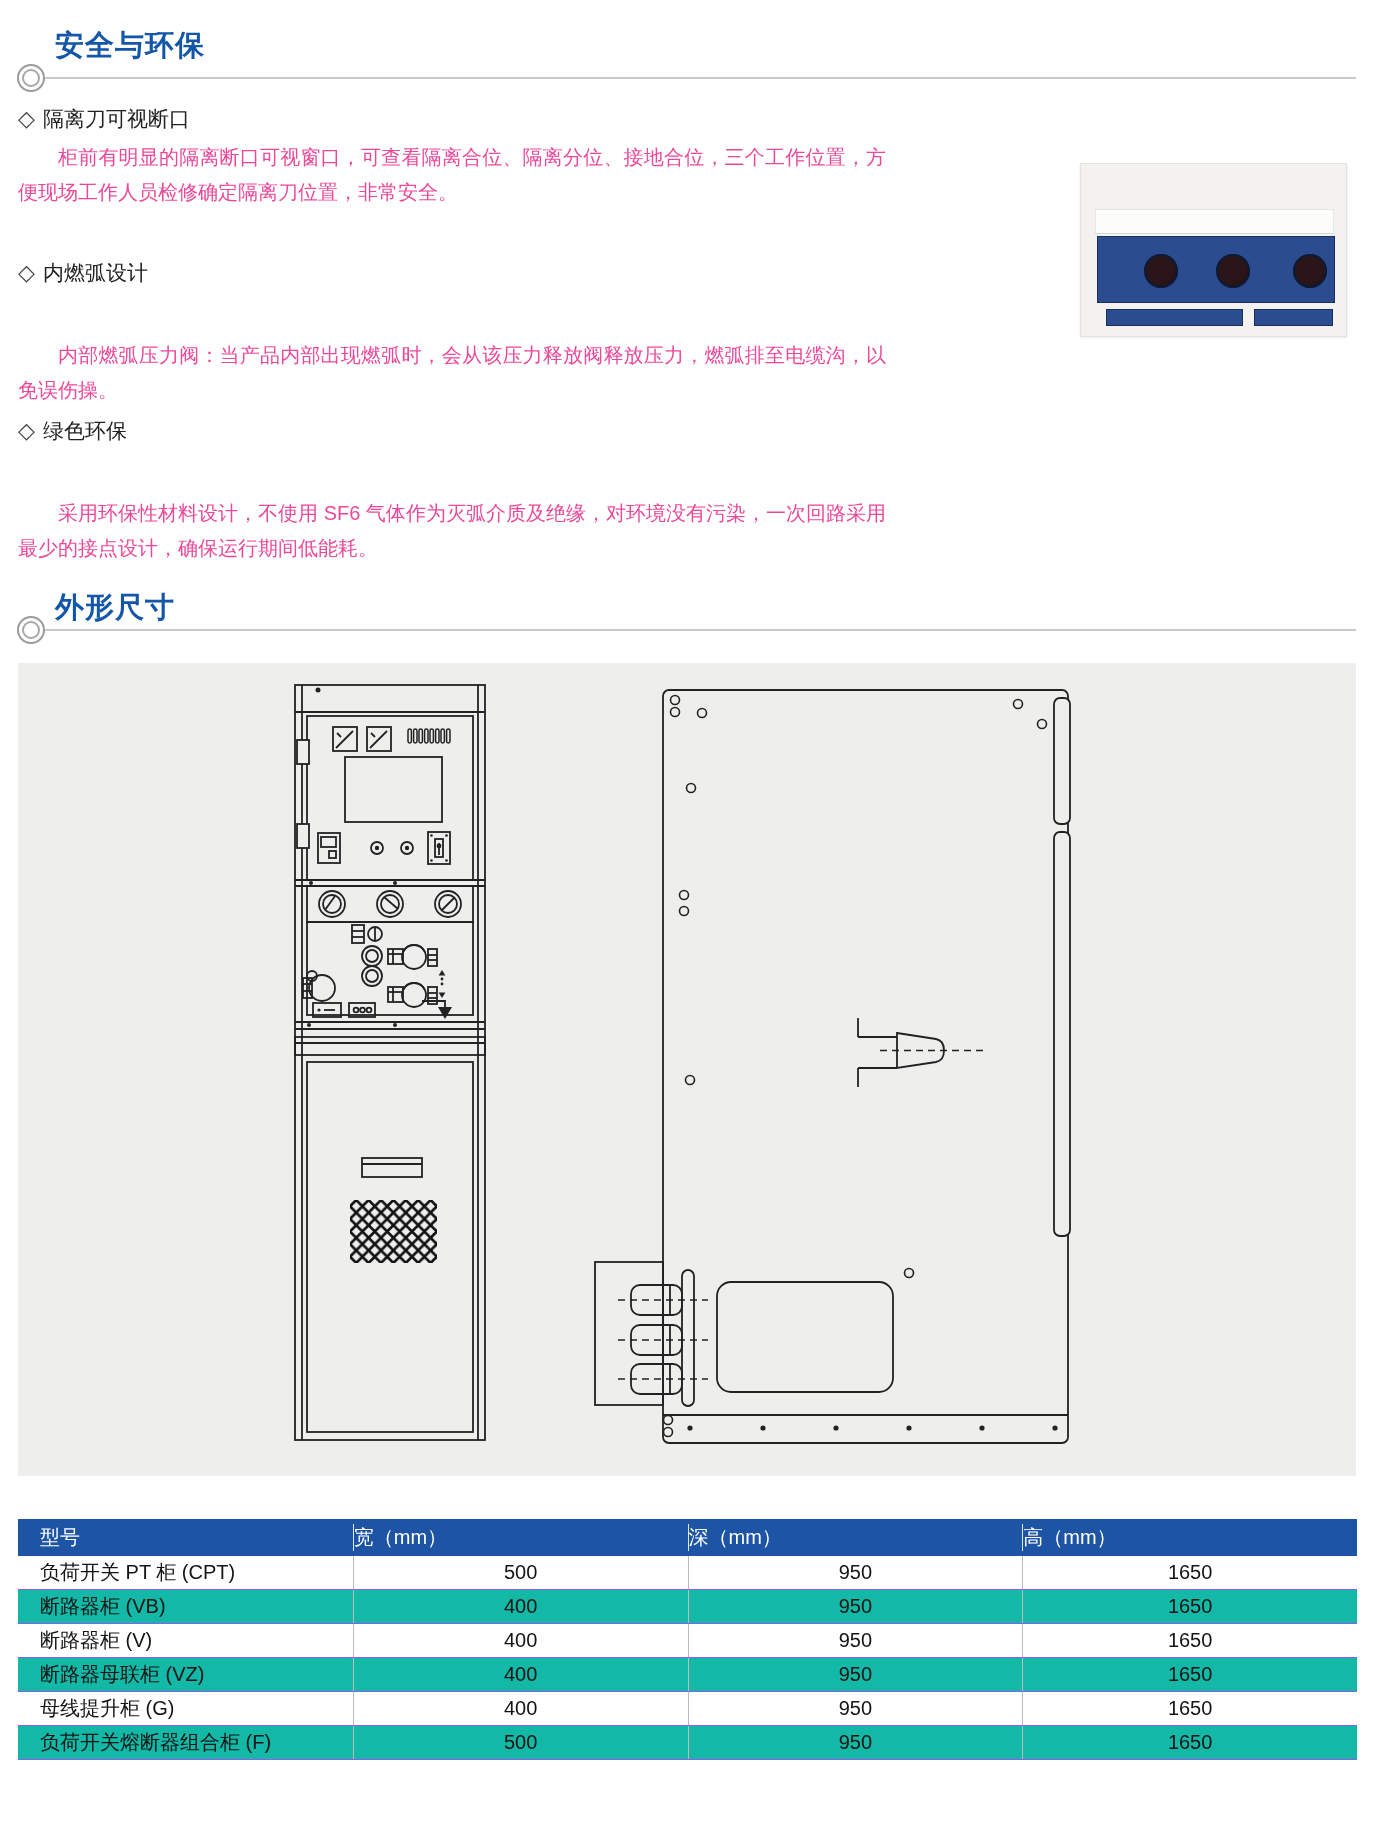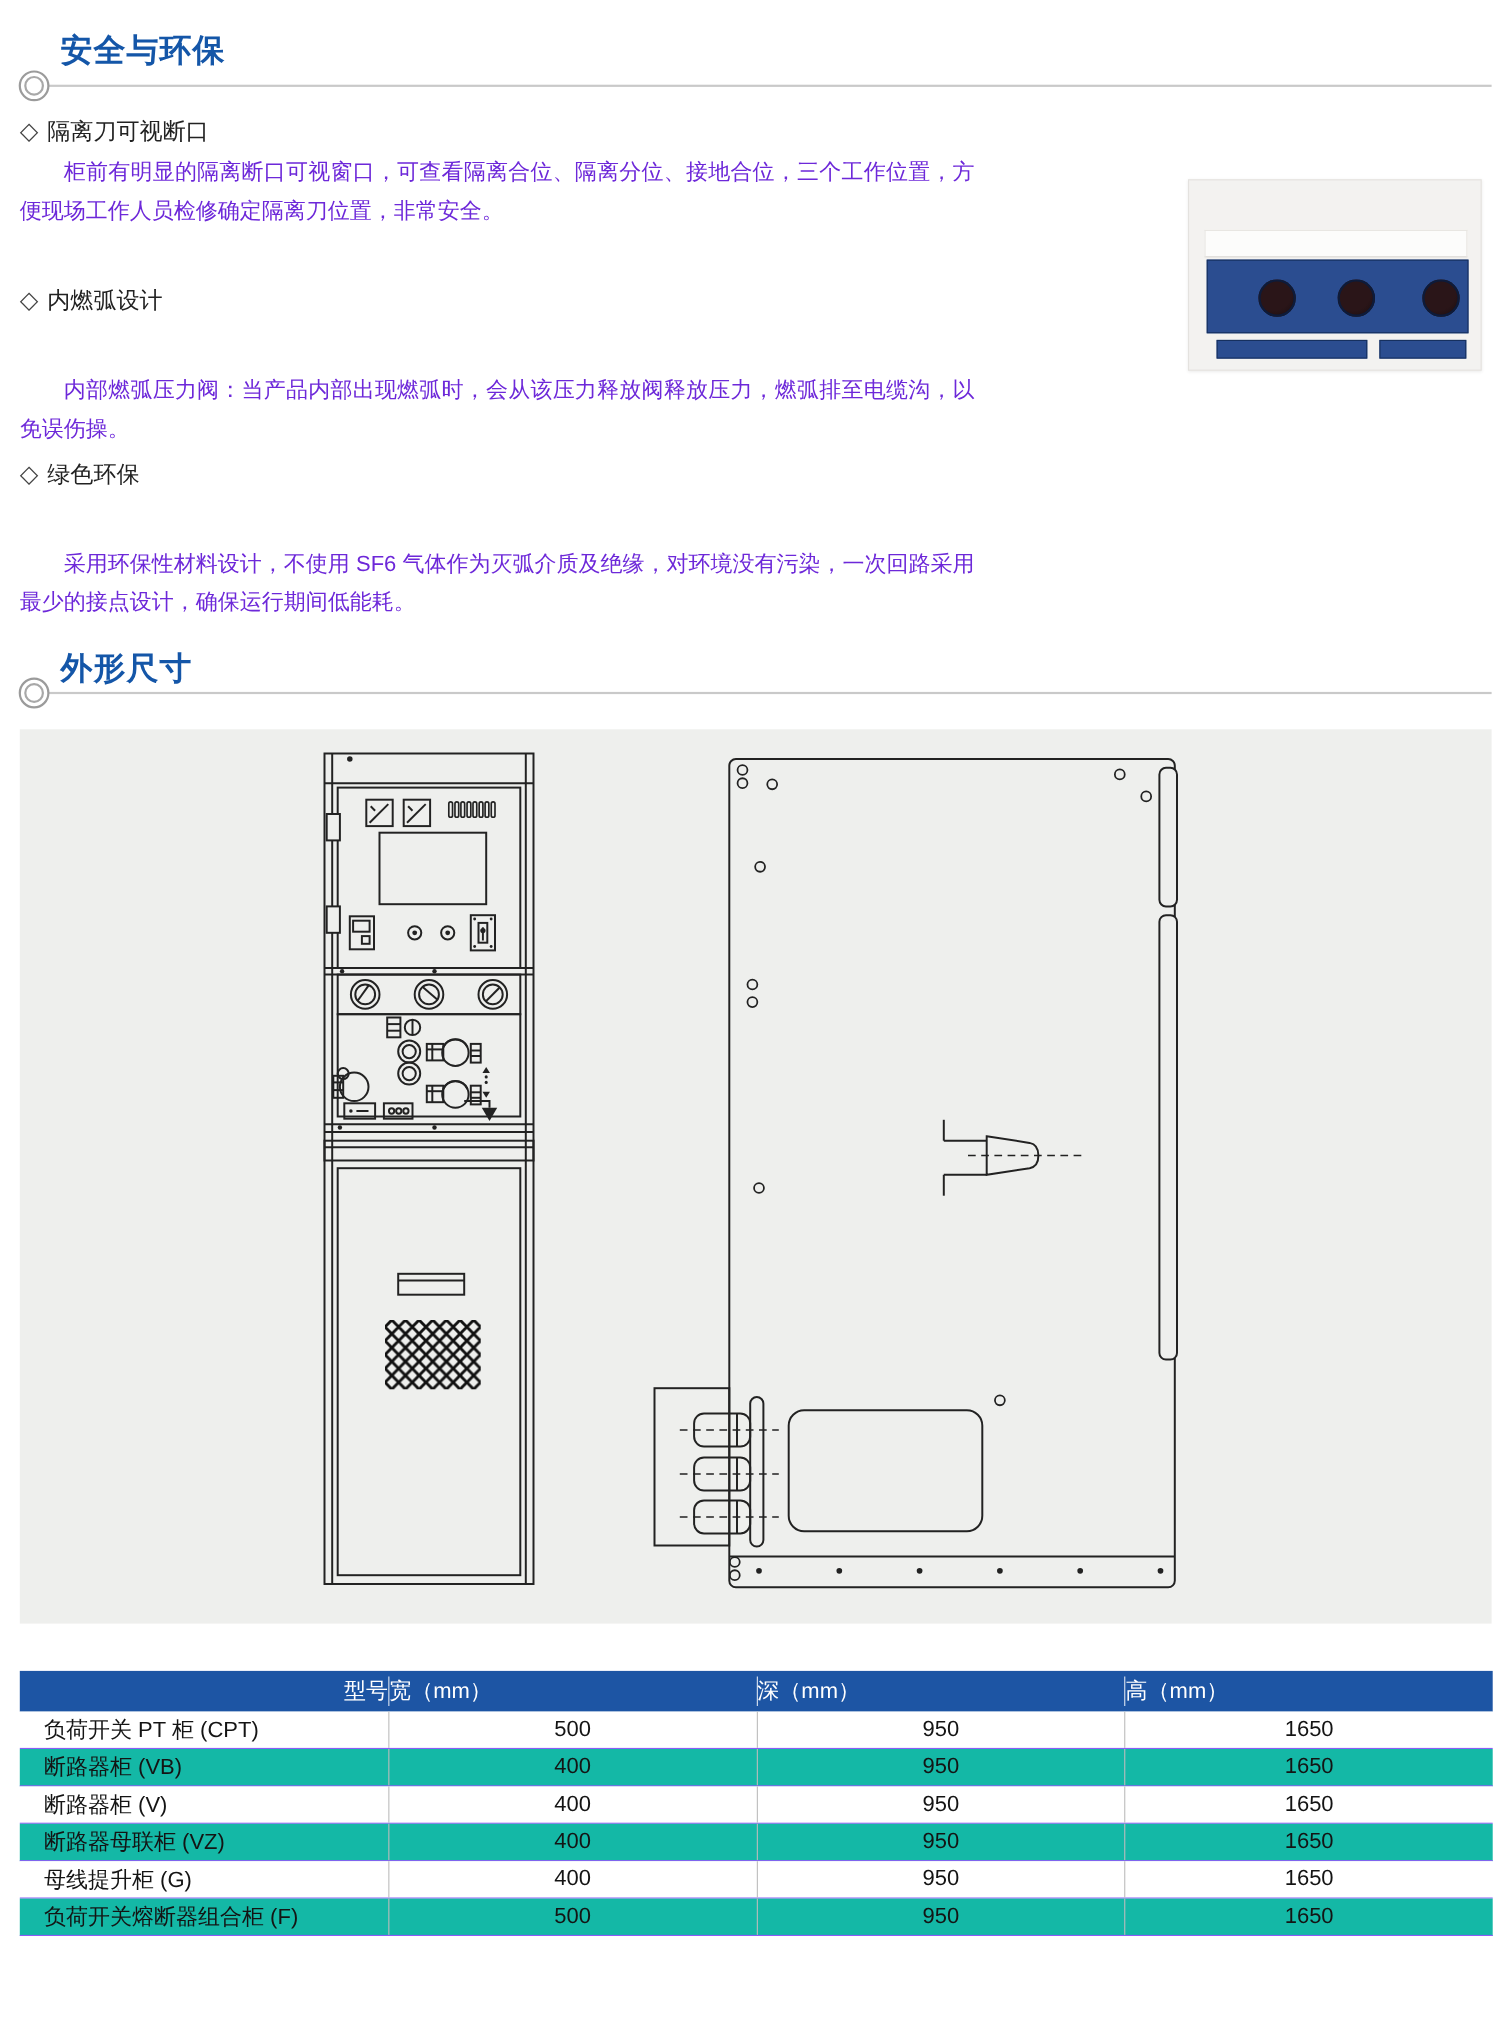--- a/index.html
+++ b/index.html
@@ -8,38 +8,38 @@
 
   
   .sec-title{position:absolute;left:55px;font-size:29px;font-weight:bold;color:#1456a8;letter-spacing:1px;}
   .sec-ring{position:absolute;left:17px;width:24px;height:24px;border:2px solid #9b9b9b;border-radius:50%;background:#fff;z-index:2;display:flex;align-items:center;justify-content:center;}
   .sec-ring::after{content:"";width:14px;height:14px;border:2px solid #a8a8a8;border-radius:50%;}
   .sec-line{position:absolute;left:44px;width:1312px;height:2px;background:#c9c9c9;}
 
   
   .b-head{position:absolute;left:18px;font-size:21px;color:#222;}
   .b-head .dia{margin-right:8px;font-size:22px;color:#444;}
-  .b-para{position:absolute;left:18px;width:868px;font-size:20px;line-height:35px;text-align:justify;text-indent:2em;color:#6d28d9;margin:0;}
+  .b-para{position:absolute;left:18px;width:868px;font-size:20px;line-height:35px;text-align:justify;text-indent:2em;color:#ec4899;margin:0;}
 
   
   .photo{position:absolute;left:1080px;top:163px;width:265px;height:172px;background:#f3f2f0;border:1px solid #e4e2df;box-shadow:0 1px 3px rgba(0,0,0,0.08);}
   .photo-strip{position:absolute;left:14px;top:45px;width:237px;height:23px;background:#fcfcfb;border:1px solid #e8e6e2;border-bottom-color:#d8d5d0;}
   .photo-blue{position:absolute;left:16px;top:72px;width:236px;height:65px;background:#2b4d90;border:1px solid #16305f;}
   .photo-window{position:absolute;top:17px;width:34px;height:34px;border-radius:50%;background:radial-gradient(circle at 40% 35%,#2a1518 0 55%,#140b0d 100%);box-shadow:inset 0 0 0 2px #0d1b3a;}
   .photo-bar{position:absolute;top:145px;height:15px;background:#2b4d90;border:1px solid #16305f;}
 
   
   .draw-panel{position:absolute;left:18px;top:663px;width:1338px;height:813px;background:#eeefed;}
   .draw-panel svg{display:block;}
 
   
   .dim-table{position:absolute;left:18px;top:1519px;width:1339px;font-size:20px;}
   .t-head{display:flex;background:#1d55a4;color:#fff;height:37px;align-items:center;}
   .t-head .th{width:25%;box-sizing:border-box;text-align:left;}
-  .t-head .th.c0{text-align:right;padding-left:22px;}
+  .t-head .th.c0{text-align:left;padding-left:22px;}
   .t-head .th.c1,.t-head .th.c2,.t-head .th.c3{border-left:1px solid rgba(255,255,255,0.85);}
   .t-body .tr{display:flex;height:33px;align-items:center;background:#fff;border-bottom:1px solid #8b5cf6;}
   .t-body .tr.alt{background:#14b8a6;}
   .t-body .td{width:25%;box-sizing:border-box;text-align:center;color:#141414;}
   .t-body .td.c0{text-align:left;padding-left:22px;}
   .t-body .td.c1,.t-body .td.c2,.t-body .td.c3{border-left:1px solid #bcbcbc;align-self:stretch;display:flex;align-items:center;justify-content:center;}
 </style>
 </head>
 <body>
 

